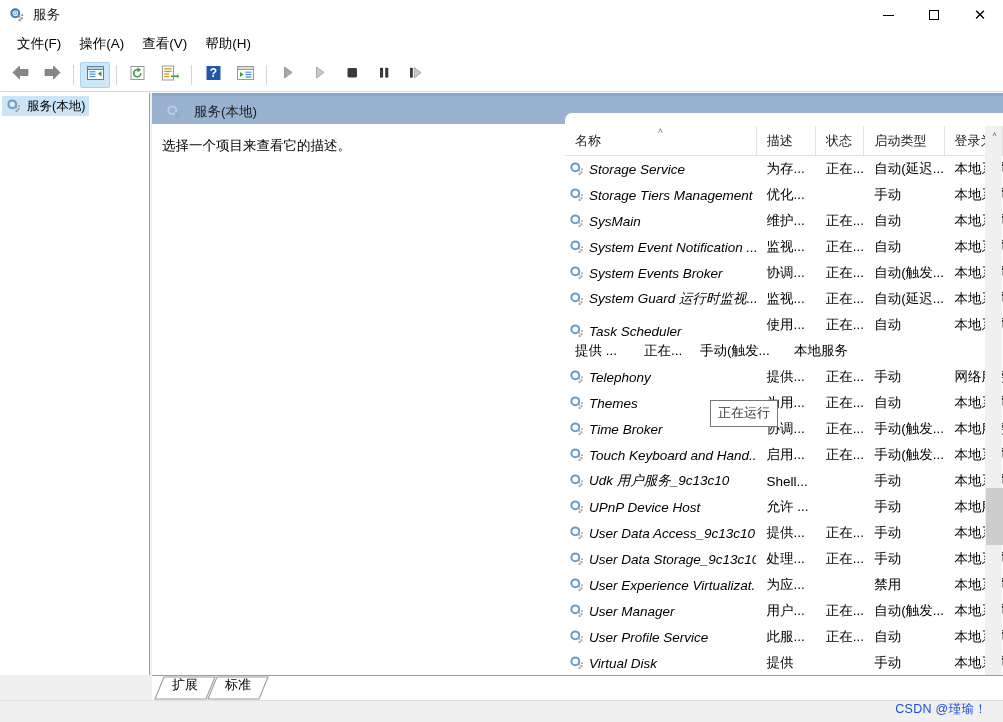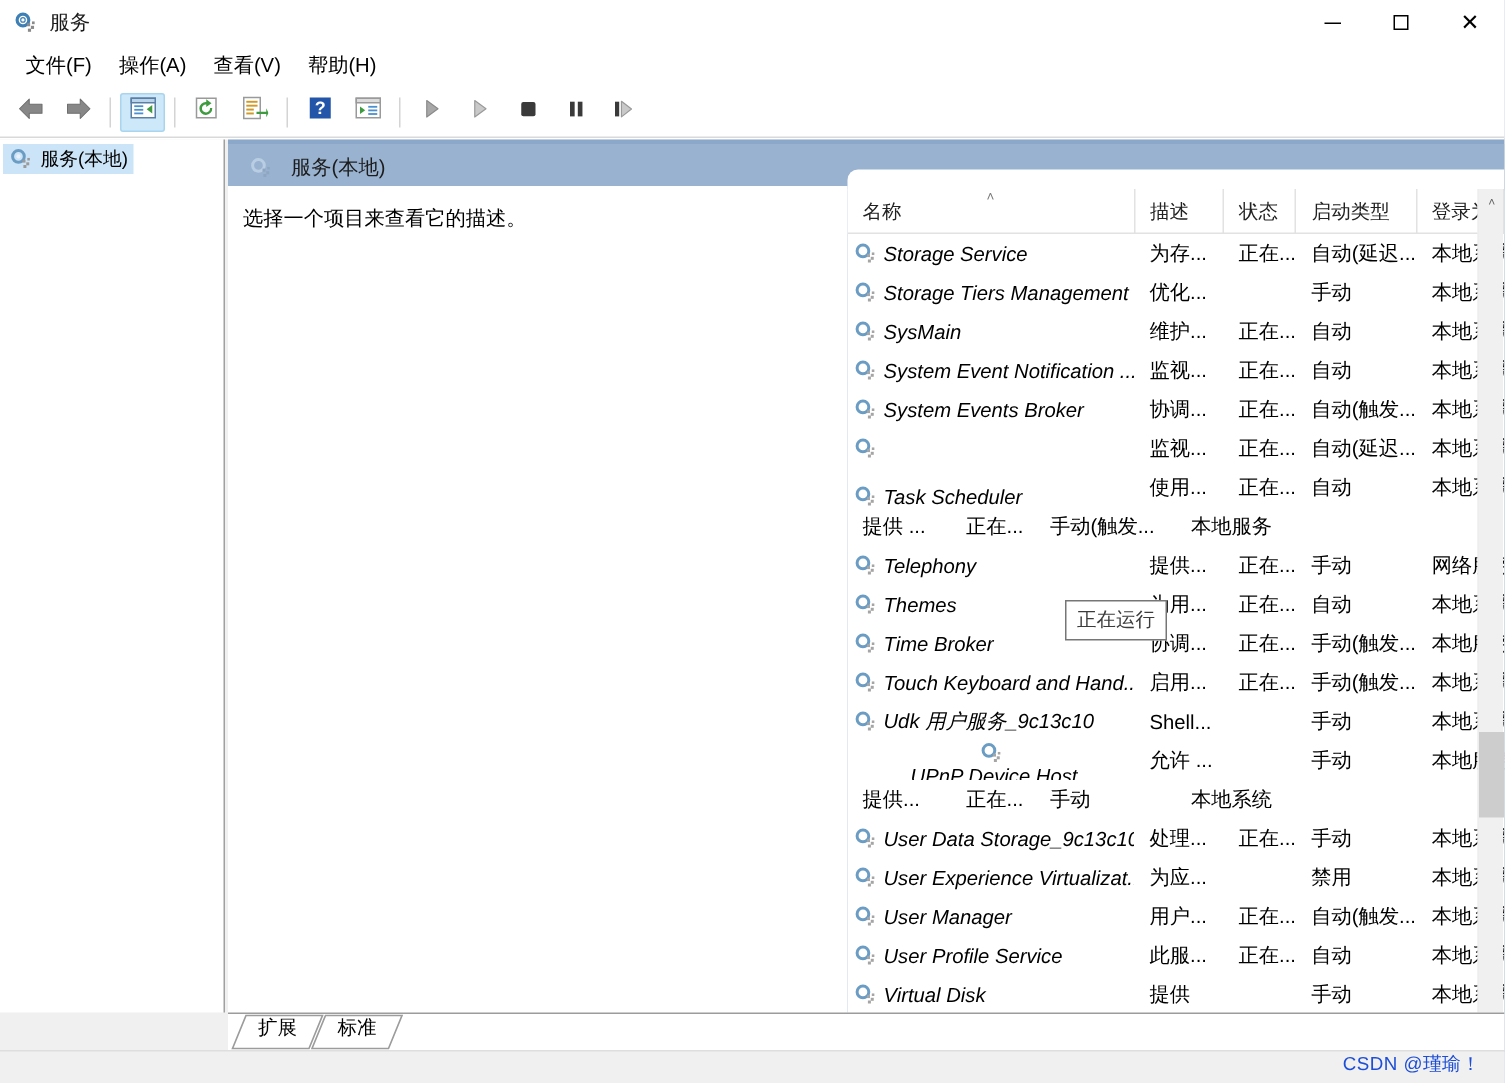--- a/index.html
+++ b/index.html
@@ -589,20 +589,21 @@
                       <circle cx="6.3" cy="6.3" r="3.9" fill="none" stroke="#6b9dc4" stroke-width="2"></circle>
                       <circle cx="6.3" cy="6.3" r="1.4" fill="#ffffff"></circle>
                       <g fill="#a5a5a5">
                         <rect x="9" y="8.4" width="2" height="2"></rect>
                         <rect x="11.5" y="10.2" width="2" height="2"></rect>
                         <rect x="9.6" y="12" width="2" height="2"></rect>
                         <rect x="12.2" y="7.3" width="1.7" height="1.7"></rect>
                       </g>
                     </svg>
                   </span>
+                  <span>System Guard 运行时监视...</span>
                 </div>
                 <div class="cell" style="width: 69px;">监视...</div>
                 <div class="cell" style="width: 56px;">正在...</div>
                 <div class="cell" style="width: 94px;">自动(延迟...</div>
                 <div class="cell" style="width: 68px;">本地系统</div>
               </div>
               <div class="lv-row">
                 <div class="cell name" style="width: 228px; margin-top: 12px;">
                   <span class="svc-icon">
                     <svg width="16" height="16" viewBox="0 0 16 16">
@@ -728,41 +729,56 @@
                     </svg>
                   </span>
                   <span>Udk 用户服务_9c13c10</span>
                 </div>
                 <div class="cell" style="width: 69px;">Shell...</div>
                 <div class="cell" style="width: 56px;"></div>
                 <div class="cell" style="width: 94px;">手动</div>
                 <div class="cell" style="width: 68px;">本地系统</div>
               </div>
               <div class="lv-row">
-                <div class="cell name" style="width: 228px; flex-direction: column;">
+                <div class="cell name" style="width: 228px;">
                   <span class="svc-icon">
                     <svg width="16" height="16" viewBox="0 0 16 16">
                       <circle cx="6.3" cy="6.3" r="3.9" fill="none" stroke="#6b9dc4" stroke-width="2"></circle>
                       <circle cx="6.3" cy="6.3" r="1.4" fill="#ffffff"></circle>
                       <g fill="#a5a5a5">
                         <rect x="9" y="8.4" width="2" height="2"></rect>
                         <rect x="11.5" y="10.2" width="2" height="2"></rect>
                         <rect x="9.6" y="12" width="2" height="2"></rect>
                         <rect x="12.2" y="7.3" width="1.7" height="1.7"></rect>
                       </g>
                     </svg>
                   </span>
                   <span>UPnP Device Host</span>
                 </div>
                 <div class="cell" style="width: 69px;">允许 ...</div>
                 <div class="cell" style="width: 56px;"></div>
                 <div class="cell" style="width: 94px;">手动</div>
                 <div class="cell" style="width: 68px;">本地服务</div>
               </div>
               <div class="lv-row">
+                <div class="cell name" style="width: 228px;">
+                  <span class="svc-icon">
+                    <svg width="16" height="16" viewBox="0 0 16 16">
+                      <circle cx="6.3" cy="6.3" r="3.9" fill="none" stroke="#6b9dc4" stroke-width="2"></circle>
+                      <circle cx="6.3" cy="6.3" r="1.4" fill="#ffffff"></circle>
+                      <g fill="#a5a5a5">
+                        <rect x="9" y="8.4" width="2" height="2"></rect>
+                        <rect x="11.5" y="10.2" width="2" height="2"></rect>
+                        <rect x="9.6" y="12" width="2" height="2"></rect>
+                        <rect x="12.2" y="7.3" width="1.7" height="1.7"></rect>
+                      </g>
+                    </svg>
+                  </span>
+                  <span>User Data Access_9c13c10</span>
+                </div>
                 <div class="cell" style="width: 69px;">提供...</div>
                 <div class="cell" style="width: 56px;">正在...</div>
                 <div class="cell" style="width: 94px;">手动</div>
                 <div class="cell" style="width: 68px;">本地系统</div>
               </div>
               <div class="lv-row">
                 <div class="cell name" style="width: 228px;">
                   <span class="svc-icon">
                     <svg width="16" height="16" viewBox="0 0 16 16">
                       <circle cx="6.3" cy="6.3" r="3.9" fill="none" stroke="#6b9dc4" stroke-width="2"></circle>

